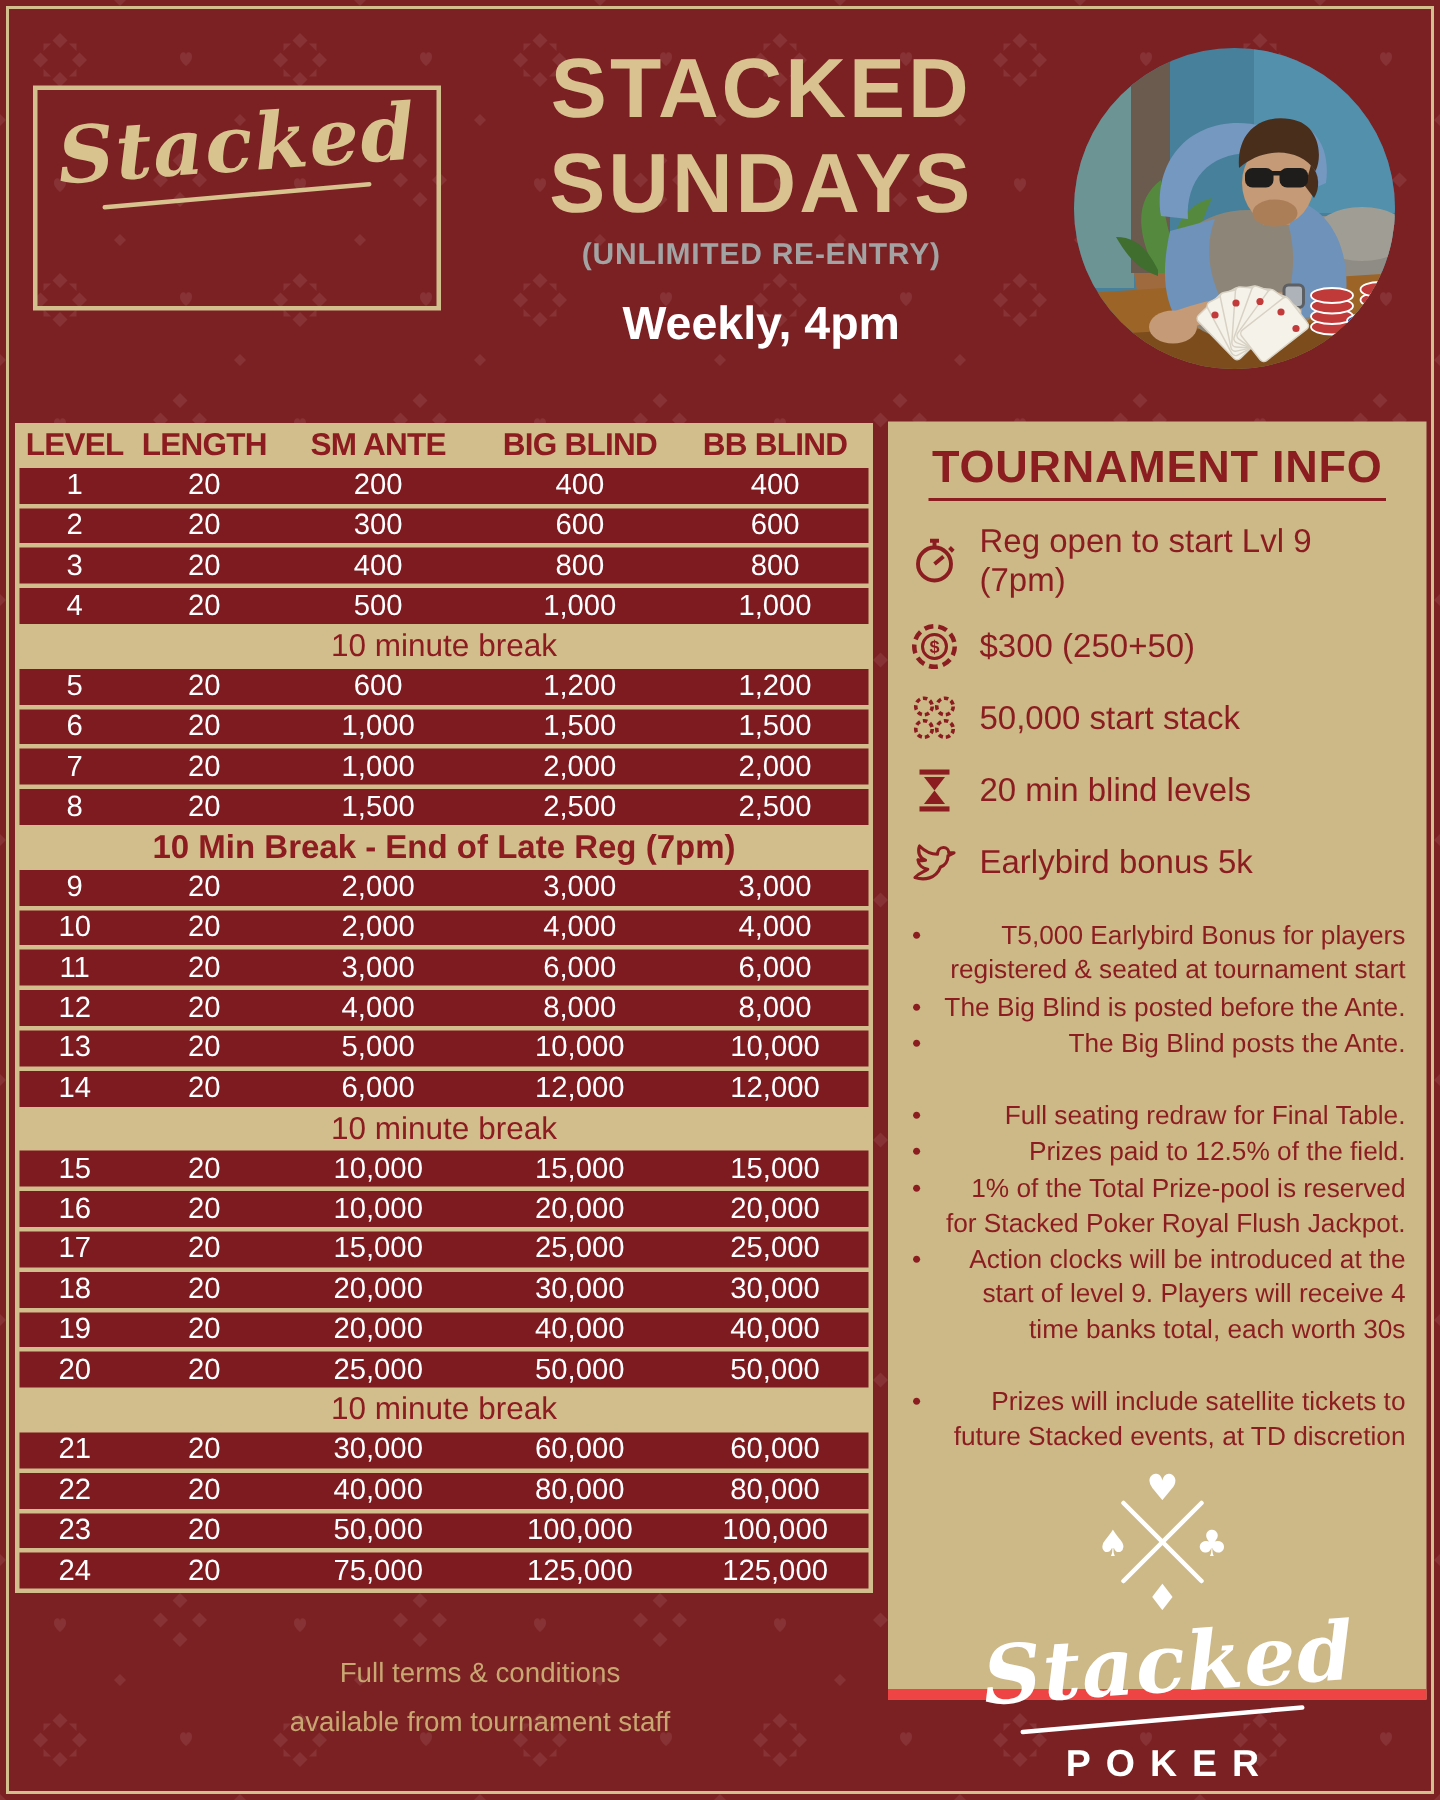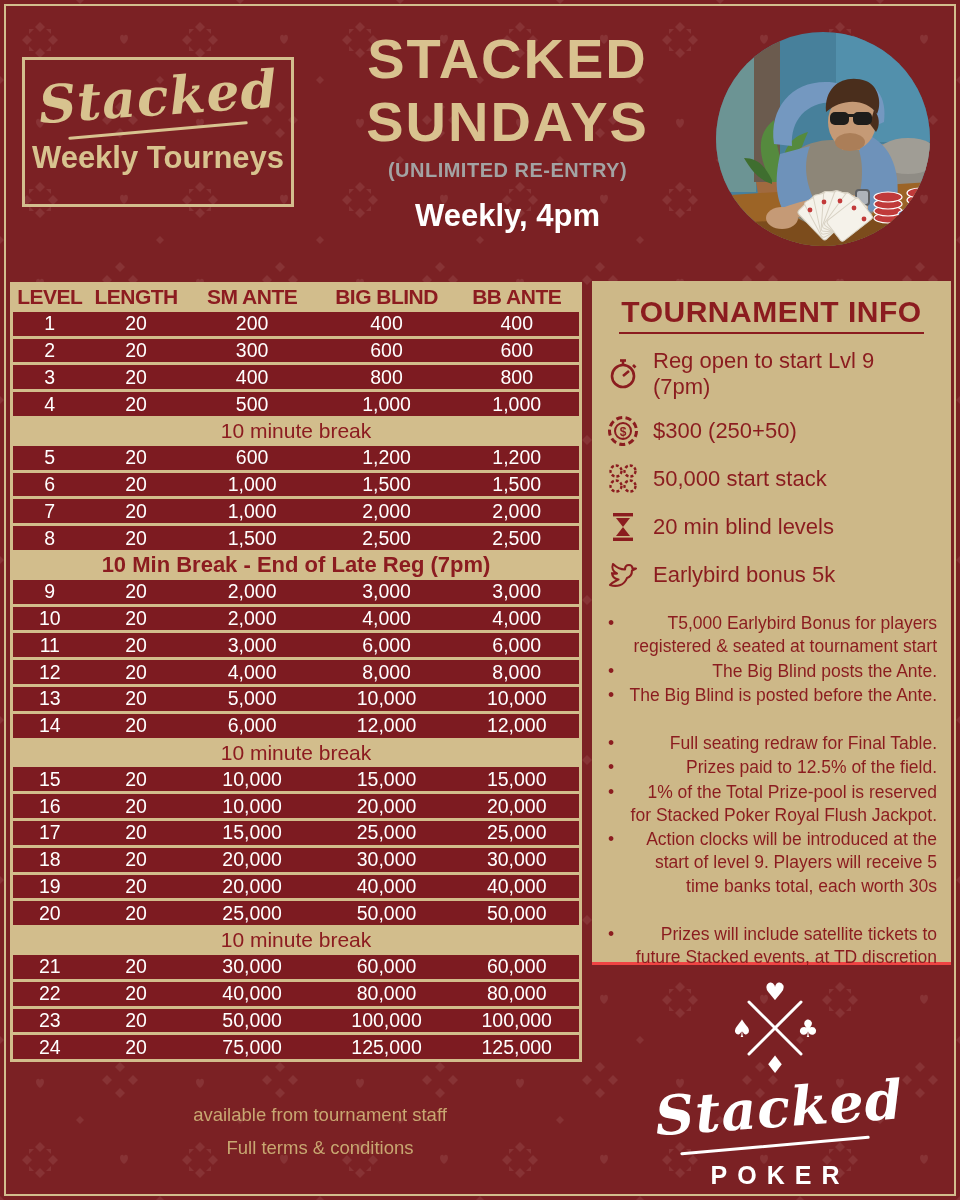--- a/index.html
+++ b/index.html
@@ -40,22 +40,22 @@
   }
   .t-row{height:23.8px;display:grid;grid-template-columns:13% 17.5% 23.5% 24% 22%;align-items:center;}
   .t-row.header{background:transparent;color:#8c1c20;font-weight:bold;font-size:21px;letter-spacing:-0.5px;}
   .t-row.level{background:#7d1b21;color:#ffffff;font-size:19.5px;}
   .t-row.break{display:block;background:transparent;color:#8c1c20;font-size:21px;text-align:center;line-height:23.8px;}
   .t-row.break.bold{font-weight:bold;font-size:22px;}
   .t-cell{text-align:center;}
 
   
   .info-panel{
-    position:absolute;left:592px;top:281px;width:359px;height:684px;z-index:2;
-    background:#cdb888;border-bottom:3px solid #ef4444;box-sizing:border-box;
+    position:absolute;left:592px;top:281px;width:359px;height:852px;z-index:2;
+    background:#cdb888;border-bottom:7px solid #ef4444;box-sizing:border-box;
     padding:14px 14px 20px 14px;color:#8b1c1f;
   }
   .info-title-wrap{text-align:center;}
   .info-title{
     display:inline-block;font-size:30px;font-weight:bold;color:#8b1c1f;
     border-bottom:2px solid #8b1c1f;padding:0 2px 3px 2px;letter-spacing:0.5px;
   }
   .info-items{margin-top:2px;}
   .info-item{display:flex;align-items:center;gap:13px;margin:14px 0;}
   .info-item .icon{width:34px;height:34px;flex:0 0 34px;}
@@ -116,21 +116,20 @@
       </pattern>
     </defs>
     <rect width="960" height="1200" fill="url(#suits)"></rect>
   </svg>
 
   <div class="frame"></div>
 
   <div class="logo-box">
     <div class="logo-script">Stacked</div>
     <div class="logo-swoosh"></div>
-    <div class="logo-sub">Weekly Tourneys</div>
   </div>
 
   <div class="title-block">
     <div class="title-line">STACKED</div>
     <div class="title-line">SUNDAYS</div>
     <div class="title-sub">(UNLIMITED RE-ENTRY)</div>
     <div class="title-time">Weekly, 4pm</div>
   </div>
 
   <div class="photo">
@@ -202,21 +201,21 @@
       </g>
     </svg>
   </div>
 
   <div class="blind-table">
     <div class="t-row header">
         <div class="t-cell">LEVEL</div>
         <div class="t-cell">LENGTH</div>
         <div class="t-cell">SM ANTE</div>
         <div class="t-cell">BIG BLIND</div>
-        <div class="t-cell">BB ANTE</div>
+        <div class="t-cell">BB BLIND</div>
       </div>
 
   <div class="t-row level">
         <div class="t-cell">1</div>
         <div class="t-cell">20</div>
         <div class="t-cell">200</div>
         <div class="t-cell">400</div>
         <div class="t-cell">400</div>
       </div>
       <div class="t-row level">
@@ -436,38 +435,38 @@
         <div class="info-item">
           <span class="icon"><svg viewBox="0 0 34 34">
               <path d="M4,27 C10,29 18,28 21,20 C24,19 26,16 26,12.5 L30,10.5 L26.5,10.5 C26.5,8.5 25,7 23,7 C20.5,7 19,9 19,11.5 C14,11.5 10,9 7,6 C5.5,10 7,14 11,15.5 C9,16 7.5,15.8 6,15.2 C6.3,18.6 9,21 12.5,21.5 C10,23.3 7,23.6 4,27 Z" fill="none" stroke="#8b1c1f" stroke-width="2.1" stroke-linejoin="round"></path>
             </svg></span>
           <span class="label">Earlybird bonus 5k</span>
         </div>
       </div>
     <div class="info-bullets">
         <div class="bullet-group">
           <div class="bullet">T5,000 Earlybird Bonus for players registered &amp; seated at tournament start</div>
+          <div class="bullet">The Big Blind is posted before the Ante.</div>
           <div class="bullet">The Big Blind posts the Ante.</div>
-          <div class="bullet">The Big Blind is posted before the Ante.</div>
         </div>
         <div class="bullet-group">
           <div class="bullet">Full seating redraw for Final Table.</div>
           <div class="bullet">Prizes paid to 12.5% of the field.</div>
           <div class="bullet">1% of the Total Prize-pool is reserved for Stacked Poker Royal Flush Jackpot.</div>
-          <div class="bullet">Action clocks will be introduced at the start of level 9. Players will receive 5 time banks total, each worth 30s</div>
+          <div class="bullet">Action clocks will be introduced at the start of level 9. Players will receive 4 time banks total, each worth 30s</div>
         </div>
         <div class="bullet-group">
           <div class="bullet">Prizes will include satellite tickets to future Stacked events, at TD discretion</div>
         </div>
       </div>
   </div>
 
   <div class="terms">
+    <div>Full terms &amp; conditions</div>
     <div>available from tournament staff</div>
-    <div>Full terms &amp; conditions</div>
   </div>
 
   <div class="bottom-logo">
     <svg class="bottom-suits" viewBox="0 0 92 92">
       <g stroke="#ffffff" stroke-width="3" stroke-linecap="round">
         <line x1="20" y1="20" x2="72" y2="72"></line>
         <line x1="72" y1="20" x2="20" y2="72"></line>
       </g>
       <g fill="#ffffff" font-family="'DejaVu Sans',sans-serif" font-size="24" text-anchor="middle">
         <text x="46" y="18">♥</text>

